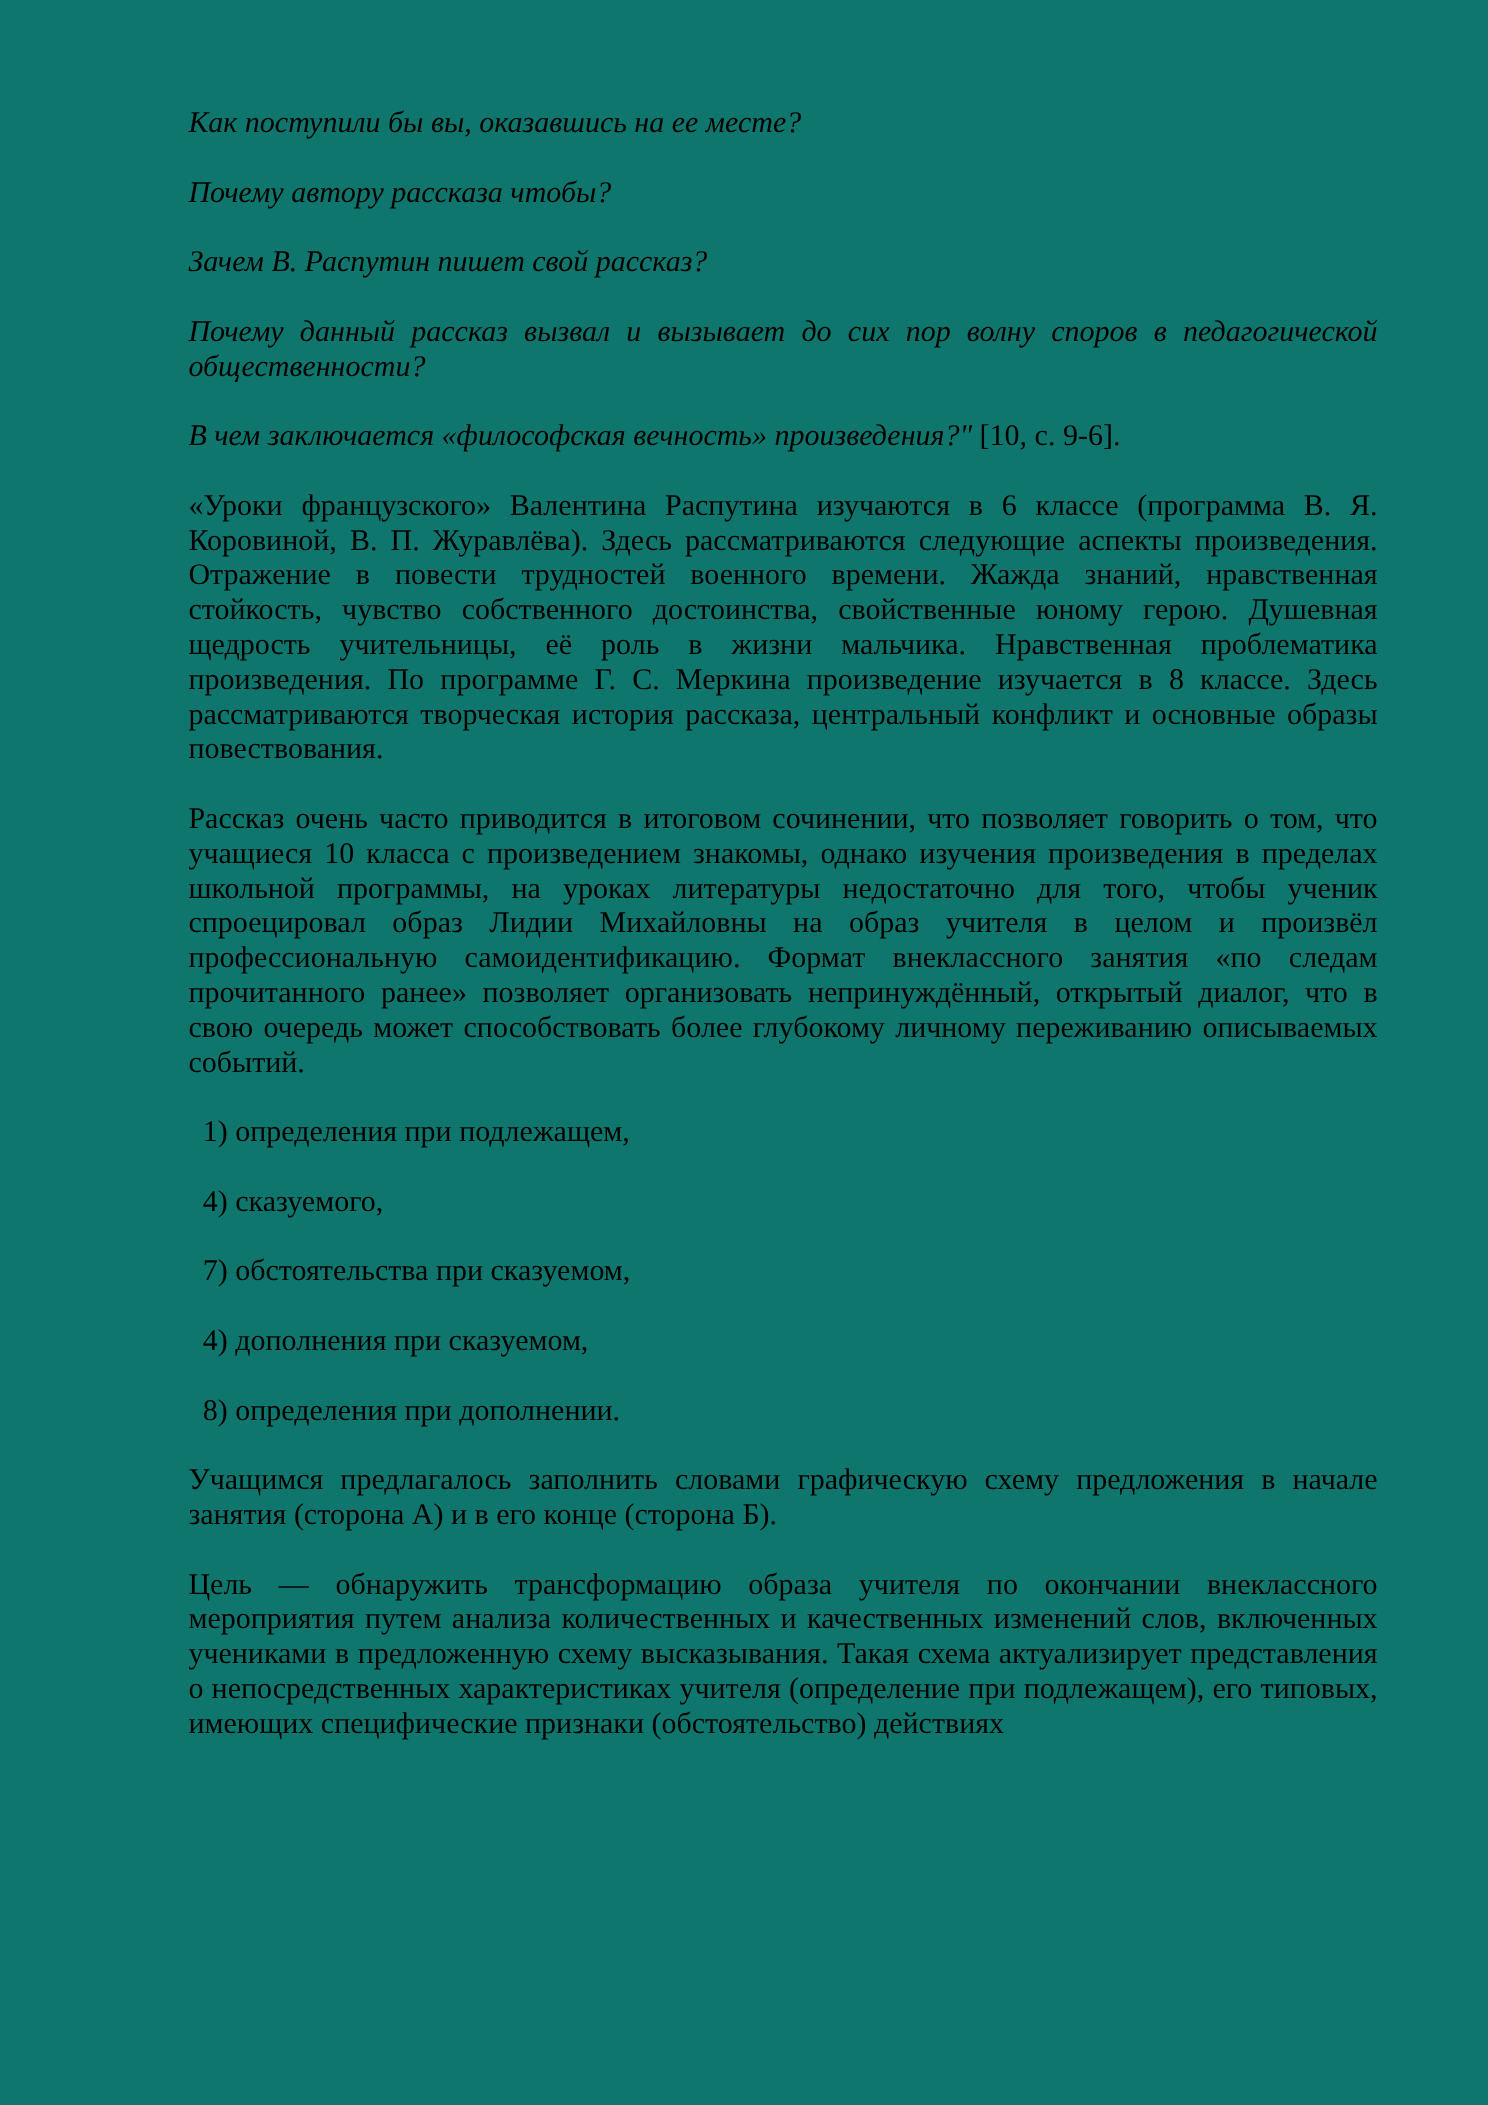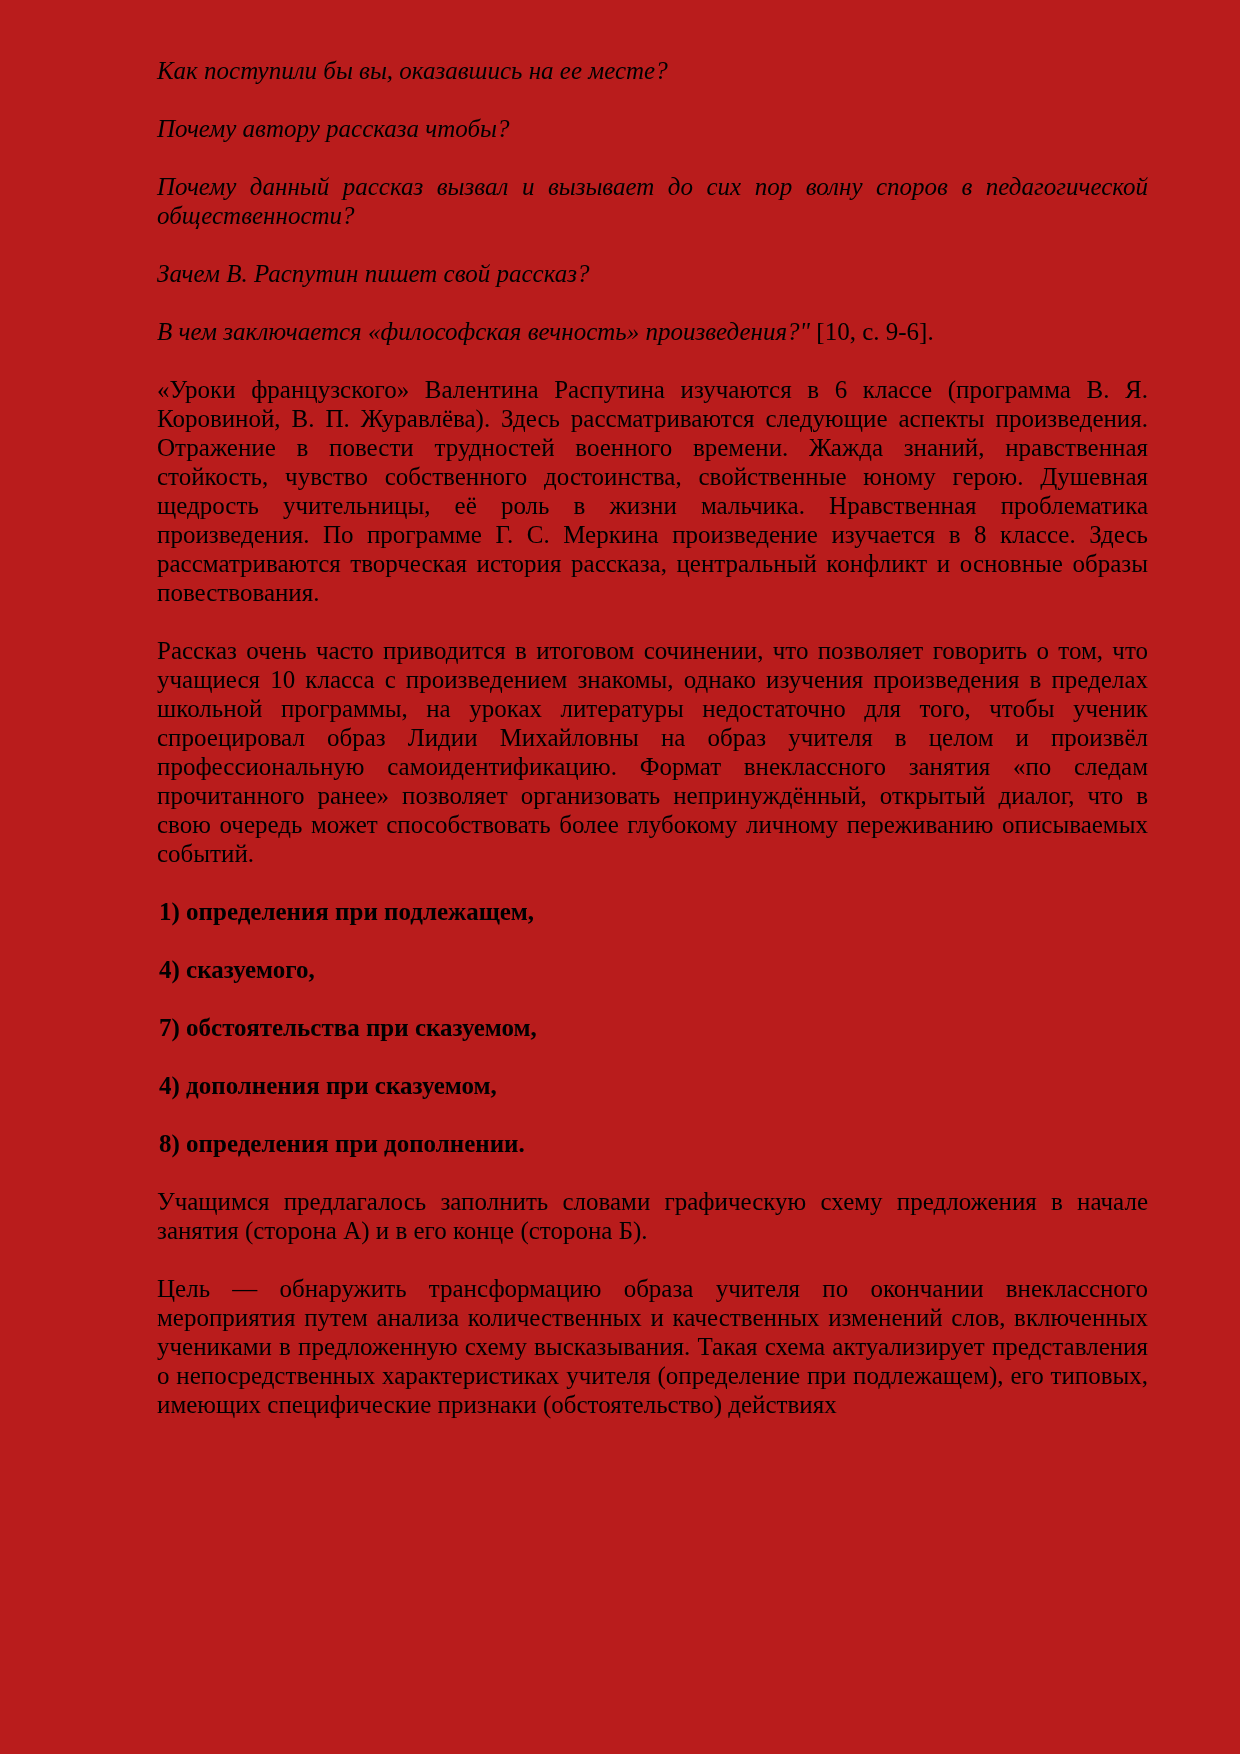--- a/index.html
+++ b/index.html
@@ -5,56 +5,55 @@
   html, body {
     margin: 0;
     padding: 0;
     background: #ffffff;
   }
   .page {
     position: relative;
     width: 1240px;
     min-height: 1754px;
     box-sizing: border-box;
-    background: #b91c1c;
+    background: #0f766e;
     color: #000000;
-    padding: 56px 92px 60px 157px;
+    padding: 88px 92px 60px 157px;
     font-family: "Liberation Serif", "DejaVu Serif", serif;
     font-size: 25px;
     line-height: 29px;
     overflow: hidden;
   }
   .para {
     margin: 0 0 29px 0;
     text-align: justify;
   }
   .para.italic {
     font-style: italic;
   }
   .list-para {
-    margin: 0 0 29px 2px;
+    margin: 0 0 29px 12px;
     text-align: left;
-    font-weight: bold;
   }
   .cite {
     font-style: normal;
   }
 </style>
 </head>
 <body>
 
 <div class="page">
 
   <p class="para italic">Как поступили бы вы, оказавшись на ее месте?</p>
 
   <p class="para italic">Почему автору рассказа чтобы?</p>
 
+  <p class="para italic">Зачем В. Распутин пишет свой рассказ?</p>
+
   <p class="para italic">Почему данный рассказ вызвал и вызывает до сих пор волну споров в педагогической общественности?</p>
-
-  <p class="para italic">Зачем В. Распутин пишет свой рассказ?</p>
 
   <p class="para italic"><span>В чем заключается «философская вечность» произведения?"</span><span class="cite"> [10, с. 9-6].</span></p>
 
   <p class="para">«Уроки французского» Валентина Распутина изучаются в 6 классе (программа В. Я. Коровиной, В. П. Журавлёва). Здесь рассматриваются следующие аспекты произведения. Отражение в повести трудностей военного времени. Жажда знаний, нравственная стойкость, чувство собственного достоинства, свойственные юному герою. Душевная щедрость учительницы, её роль в жизни мальчика. Нравственная проблематика произведения. По программе Г. С. Меркина произведение изучается в 8 классе. Здесь рассматриваются творческая история рассказа, центральный конфликт и основные образы повествования.</p>
 
   <p class="para">Рассказ очень часто приводится в итоговом сочинении, что позволяет говорить о том, что учащиеся 10 класса с произведением знакомы, однако изучения произведения в пределах школьной программы, на уроках литературы недостаточно для того, чтобы ученик спроецировал образ Лидии Михайловны на образ учителя в целом и произвёл профессиональную самоидентификацию. Формат внеклассного занятия «по следам прочитанного ранее» позволяет организовать непринуждённый, открытый диалог, что в свою очередь может способствовать более глубокому личному переживанию описываемых событий.</p>
 
 
   <p class="list-para">1) определения при подлежащем,</p>
 

